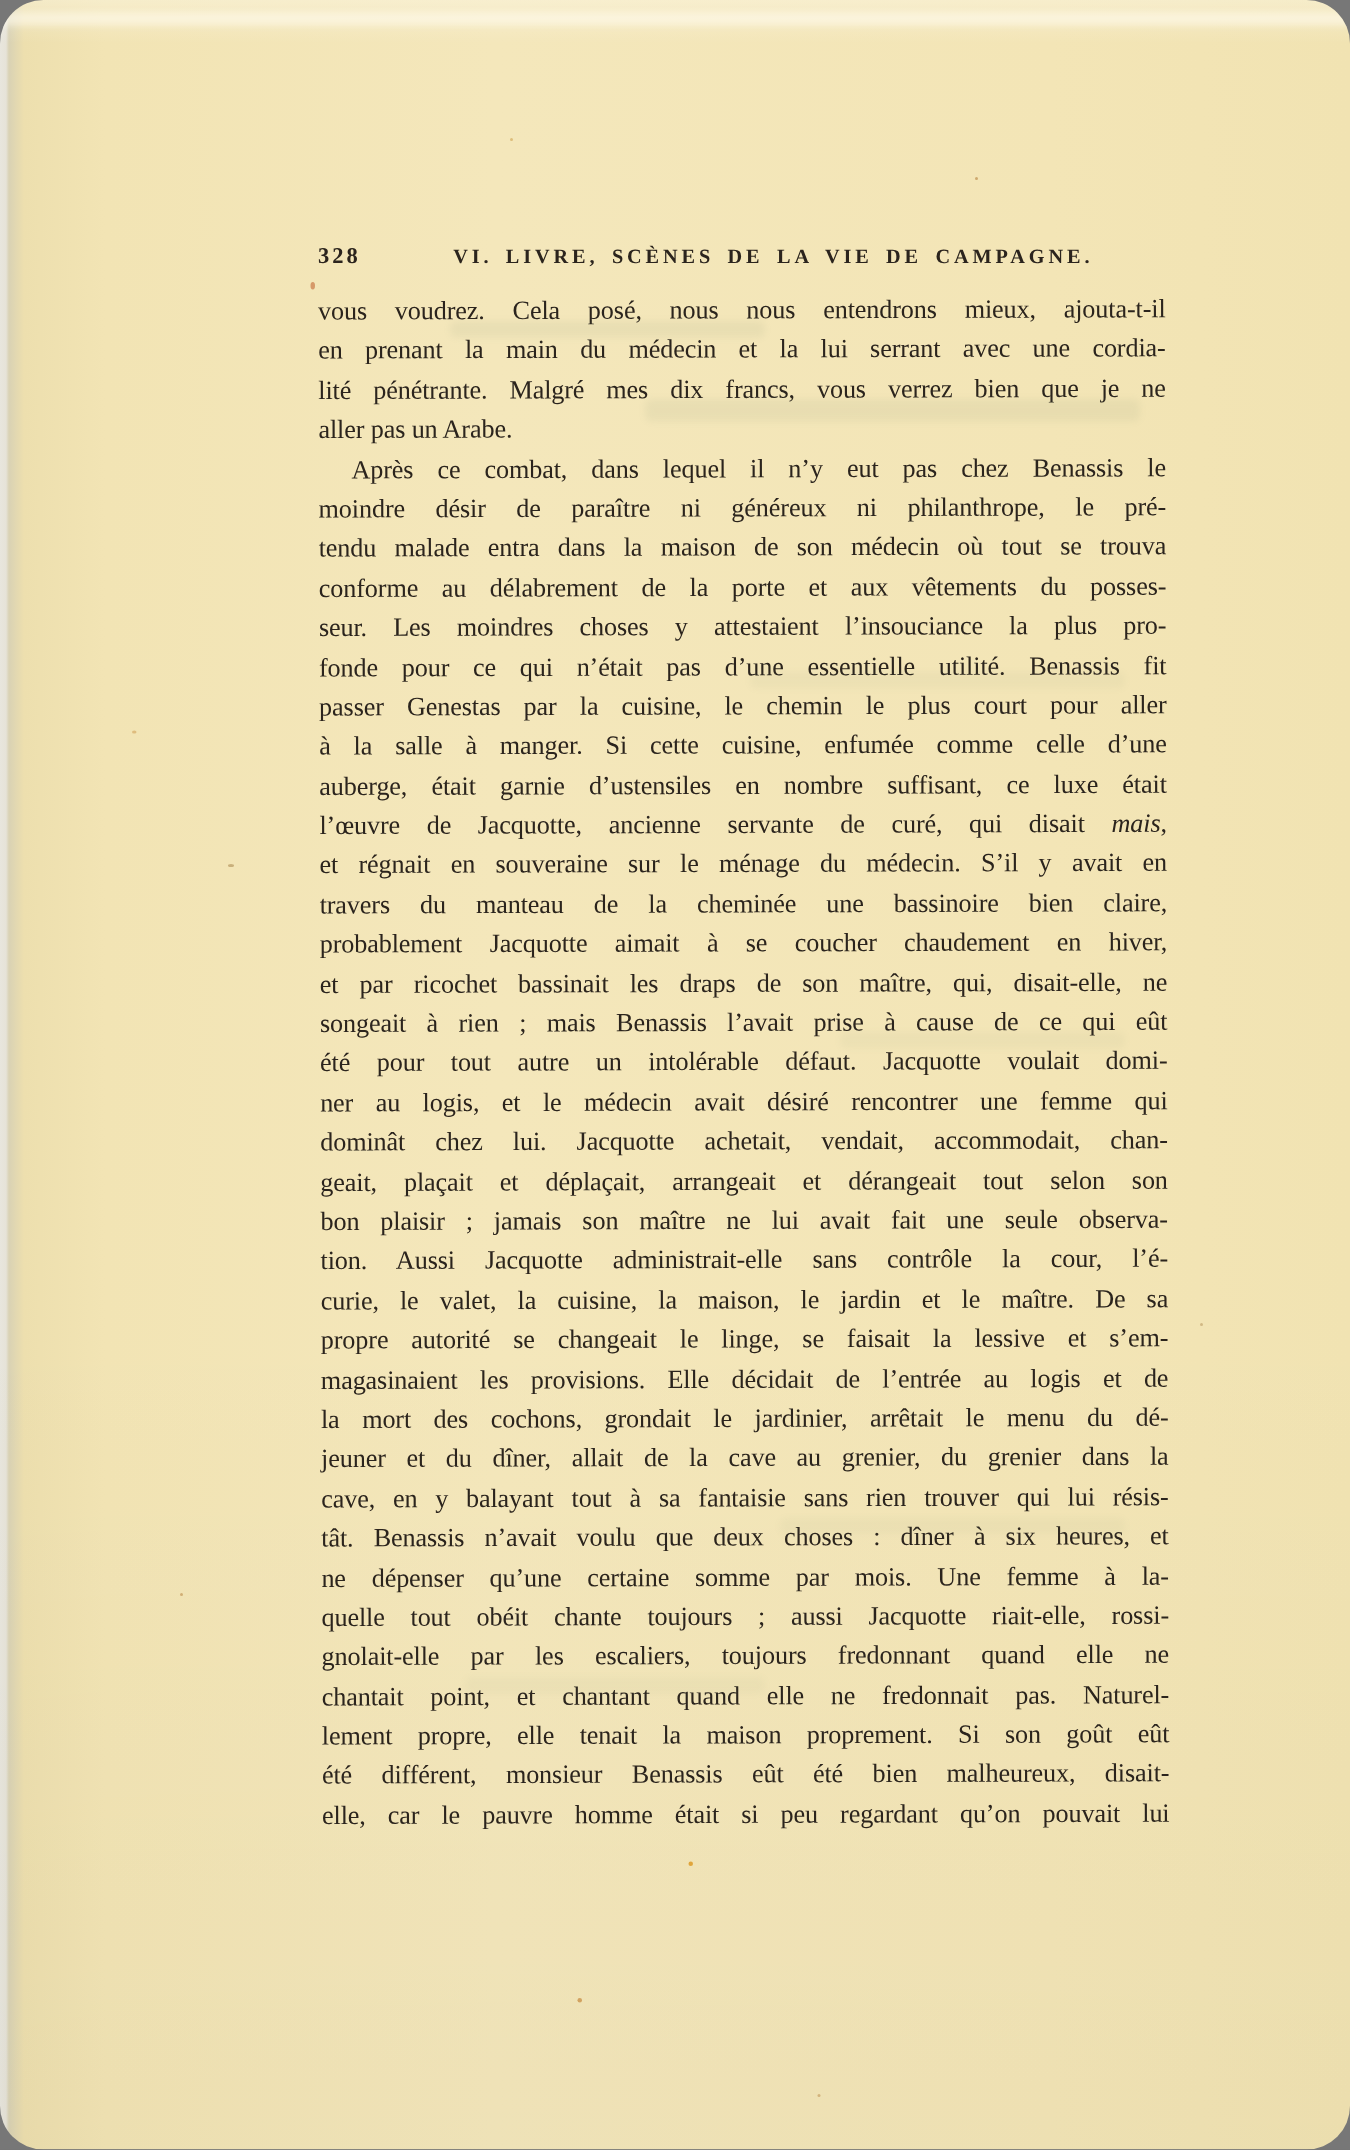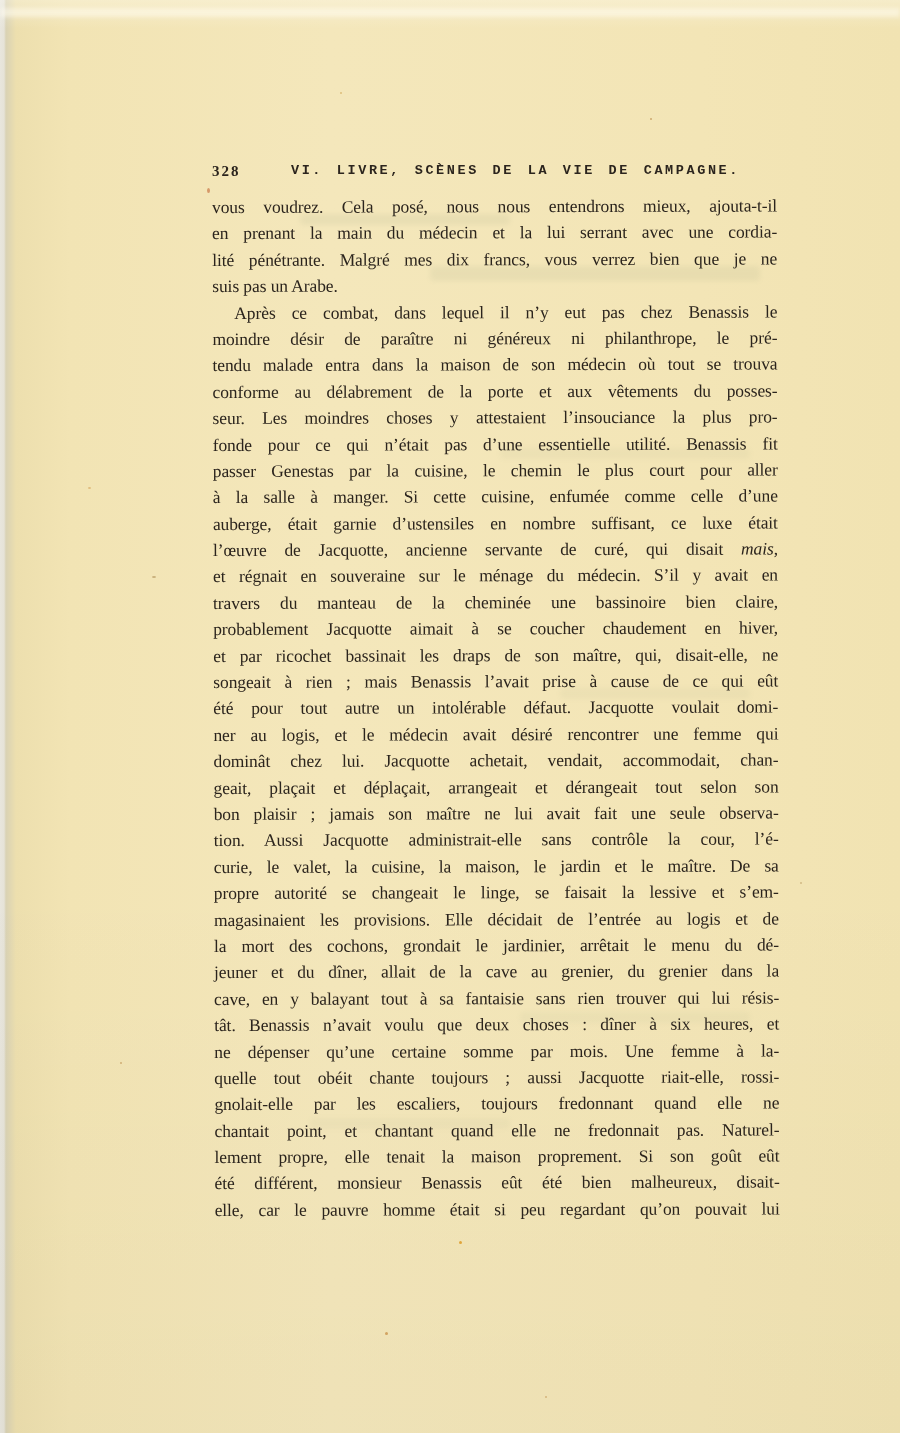--- a/index.html
+++ b/index.html
@@ -14,20 +14,21 @@
     overflow: hidden;
     font-family: "Liberation Serif", "DejaVu Serif", serif;
     color: var(--ink, #2b241d);
     
     background:
       linear-gradient(180deg, rgba(255,253,244,0.35) 0%, rgba(255,253,244,0) 2%,
                       rgba(0,0,0,0) 60%, rgba(0,0,0,0.025) 100%),
       linear-gradient(90deg, #e8e6dd 0px, #e6e3d8 4px, #d9d2b4 6px,
                       #eddfae 16px, #f2e4b4 70px, #f4e7bb 330px,
                       #f3e5b6 700px, #f1e3b2 100%);
+    border-radius: 29px;
   }
   
   .top-light {
     position: absolute;
     left: 0; top: 8px;
     width: 100%; height: 9px;
     background: rgba(255,252,238,0.55);
     filter: blur(2px);
   }
   .page-header {
@@ -47,21 +48,20 @@
   }
   .running-title {
     position: absolute;
     left: 42px;
     right: 0;
     top: 2px;
     text-align: center;
     font-size: 13.5px;
     letter-spacing: 2.6px;
     word-spacing: 3px;
-    font-family: Liberation Mono, monospace;
   }
   .text-block {
     position: absolute;
     left: 212px;
     top: 194px;
     width: 565px;
     font-size: 17.5px;
     line-height: 26.4px;
     transform: rotate(-0.15deg);
     transform-origin: left top;
@@ -100,21 +100,21 @@
 
   <div class="page-header">
     <span class="pagenum">328</span>
     <span class="running-title">VI. LIVRE, SCÈNES DE LA VIE DE CAMPAGNE.</span>
   </div>
 
   <div class="text-block" id="text-block">
       <div class="line"><span>vous voudrez. Cela posé, nous nous entendrons mieux, ajouta-t-il</span></div>
       <div class="line"><span>en prenant la main du médecin et la lui serrant avec une cordia-</span></div>
       <div class="line"><span>lité pénétrante. Malgré mes dix francs, vous verrez bien que je ne</span></div>
-      <div class="line para-end"><span>suis pas un Arabe.</span></div>
+      <div class="line para-end"><span>aller pas un Arabe.</span></div>
       <div class="line indent"><span>Après ce combat, dans lequel il n’y eut pas chez Benassis le</span></div>
       <div class="line"><span>moindre désir de paraître ni généreux ni philanthrope, le pré-</span></div>
       <div class="line"><span>tendu malade entra dans la maison de son médecin où tout se trouva</span></div>
       <div class="line"><span>conforme au délabrement de la porte et aux vêtements du posses-</span></div>
       <div class="line"><span>seur. Les moindres choses y attestaient l’insouciance la plus pro-</span></div>
       <div class="line"><span>fonde pour ce qui n’était pas d’une essentielle utilité. Benassis fit</span></div>
       <div class="line"><span>passer Genestas par la cuisine, le chemin le plus court pour aller</span></div>
       <div class="line"><span>à la salle à manger. Si cette cuisine, enfumée comme celle d’une</span></div>
       <div class="line"><span>auberge, était garnie d’ustensiles en nombre suffisant, ce luxe était</span></div>
       <div class="line"><span>l’œuvre de Jacquotte, ancienne servante de curé, qui disait </span><em>mais</em><span>,</span></div>

